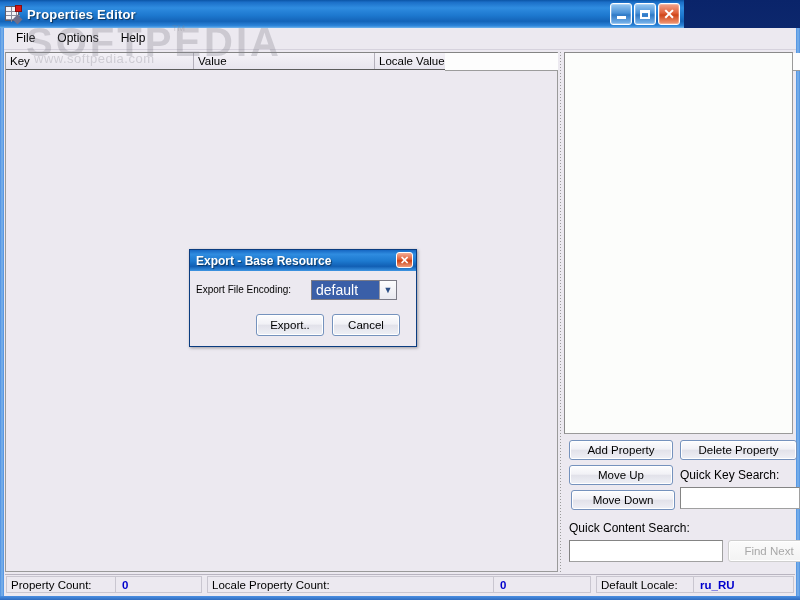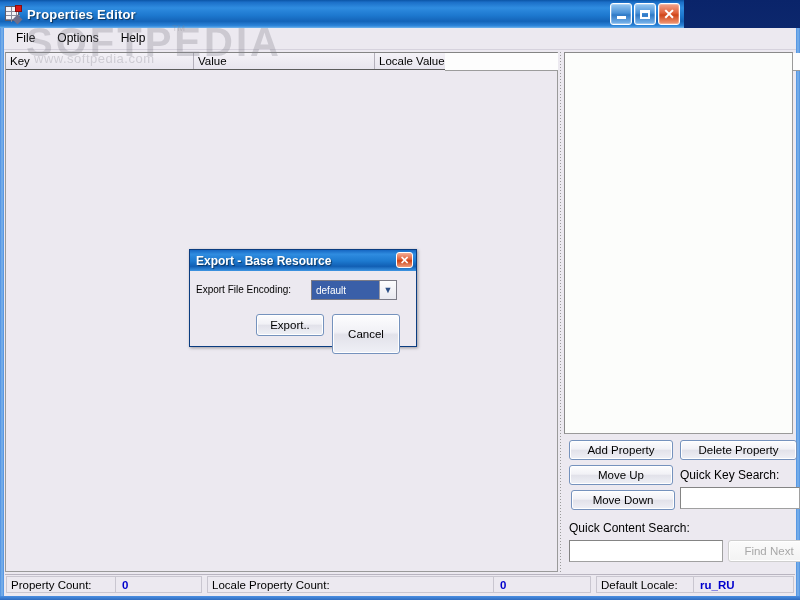--- a/index.html
+++ b/index.html
@@ -272,32 +272,32 @@
   #dlg-enc-label {
     position:absolute; left:6px; top:13px; font-size:10px; color:#000; white-space:nowrap;
   }
   #dlg-combo {
     position:absolute; left:121px; top:9px; width:86px; height:20px;
     border:1px solid #7b7b86; display:flex; align-items:stretch;
     background:#fff;
   }
   #dlg-combo-value {
     flex: 1 1 auto; background:#3a5fa8; color:#ffffff;
-    font-size:10px; display:flex; align-items:center; padding-left:4px;
+    font-size:14px; display:flex; align-items:center; padding-left:4px;
     white-space:nowrap; overflow:hidden;
   }
   #dlg-combo-arrow {
     width:17px; flex:none;
     background: linear-gradient(to bottom,#fdfdfe,#e9e9f0);
     border-left:1px solid #9a9aa5;
     display:flex; align-items:center; justify-content:center;
     color:#2c4f86; font-size:9px;
   }
   #dlg-export { position:absolute; left:66px; top:43px; width:68px; height:22px; }
-  #dlg-cancel { position:absolute; left:142px; top:43px; width:68px; height:40px; }
+  #dlg-cancel { position:absolute; left:142px; top:43px; width:68px; height:22px; }
 
   
   .wm {
     position:absolute; pointer-events:none; z-index: 60;
     color: rgba(130,130,140,.30);
     font-family: "Liberation Sans", sans-serif;
     white-space: nowrap;
   }
   #wm-main  { left: 26px; top: 20px; font-size: 40px; letter-spacing: 3px; font-weight: bold; }
   #wm-url   { left: 34px; top: 51px; font-size: 13px; letter-spacing: .5px; }

